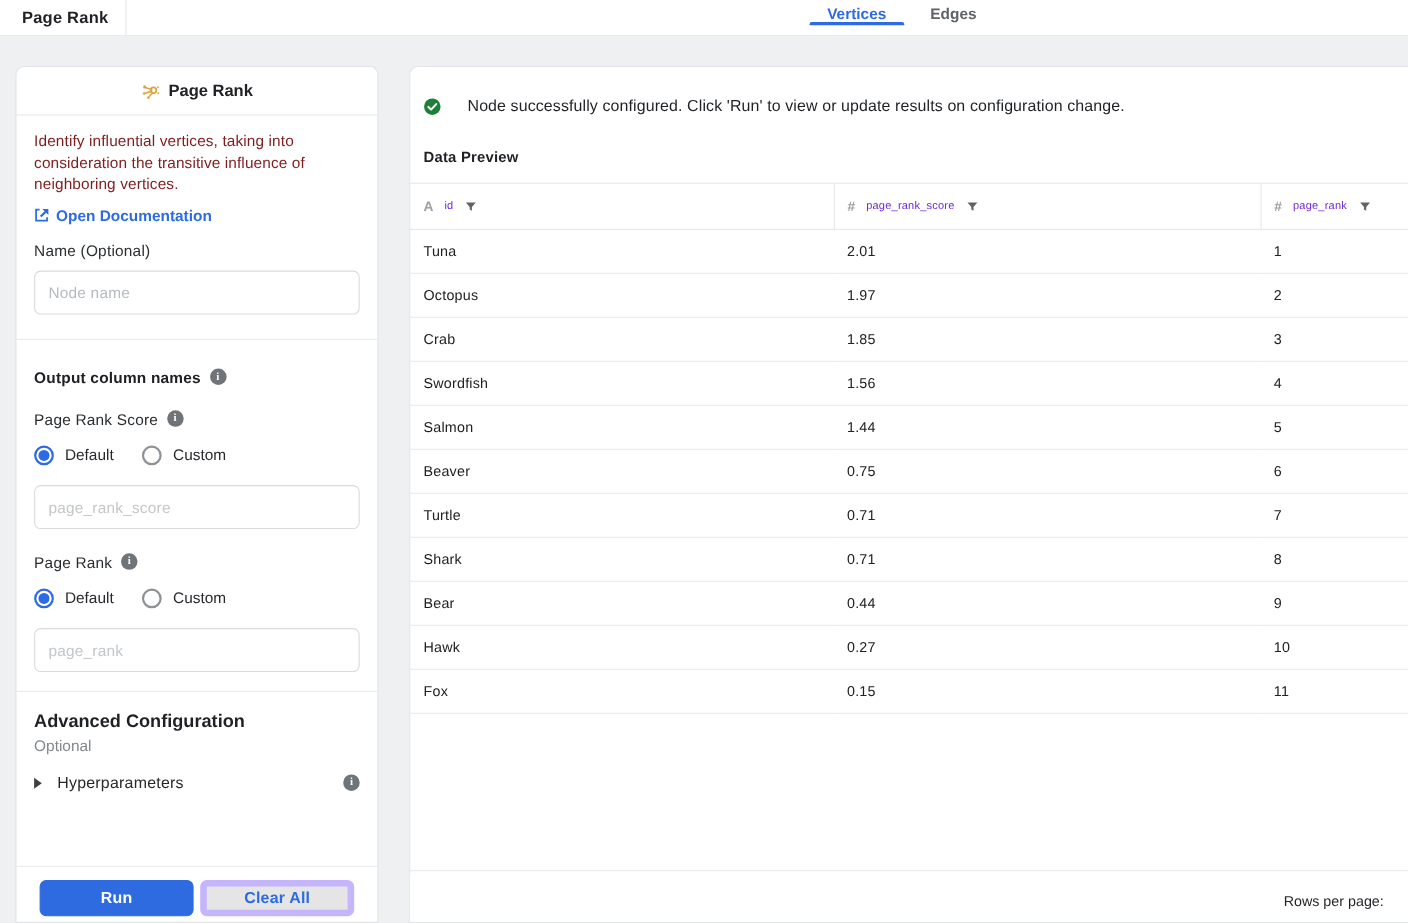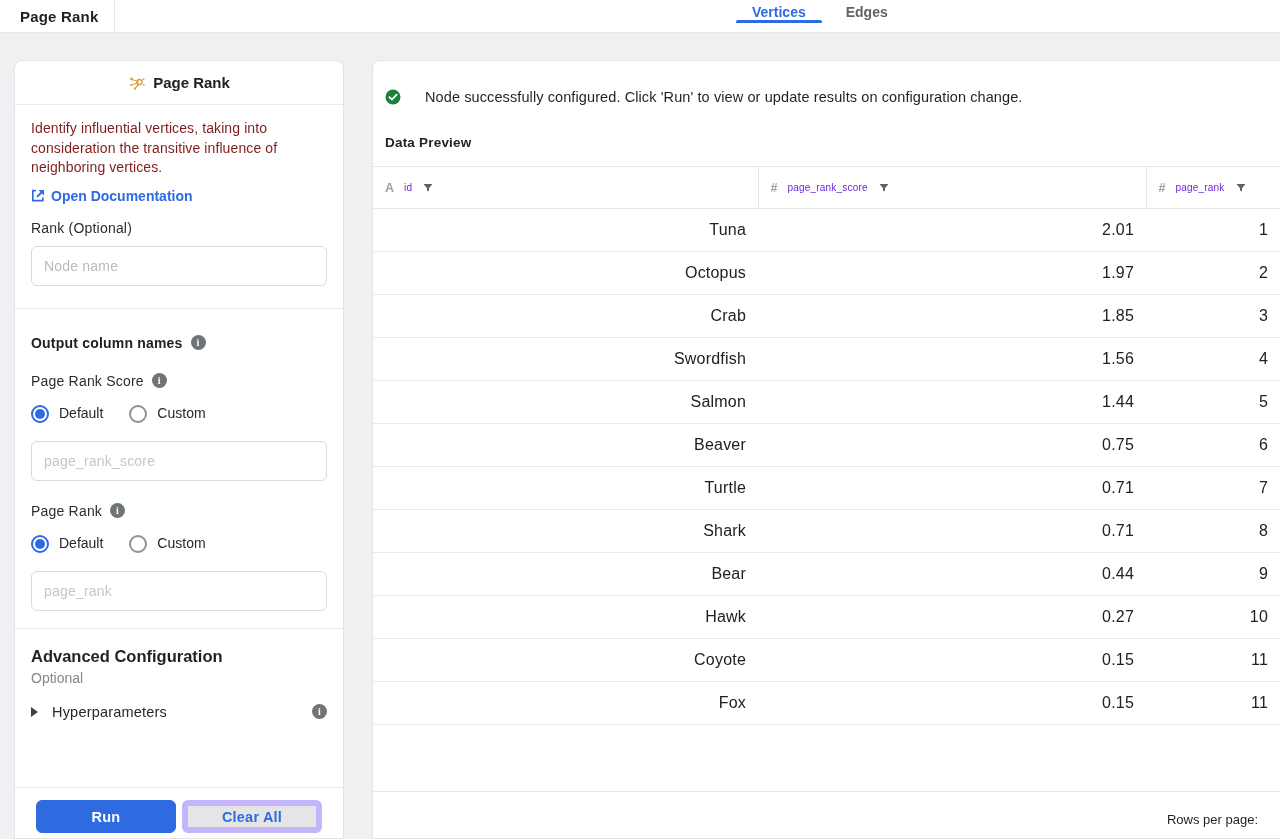--- a/index.html
+++ b/index.html
@@ -69,21 +69,21 @@
   .preview-title { padding:30px 12px 0; font-size:13.5px; font-weight:bold; color:#1f2124; letter-spacing:.2px; }
   table.data { border-collapse:collapse; table-layout:fixed; width:100%; margin-top:16px; }
   table.data th { height:42px; border-top:1px solid #e4e6e9; border-bottom:1px solid #e4e6e9;
     text-align:left; font-weight:normal; padding:0 12px; }
   table.data th + th { border-left:1px solid #e4e6e9; }
   .th-inner { display:flex; align-items:center; gap:10px; }
   .type-icon { color:#9aa0a6; font-size:12.5px; font-weight:bold; flex:none; }
   .col-name { font-size:10px; color:#6d28d9; letter-spacing:.2px; }
   .funnel { flex:none; cursor:pointer; display:flex; }
   table.data td { height:40px; border-bottom:1px solid #e8eaed; padding:12px 12px;
-    font-size:16px; color:#202124; letter-spacing:.2px;text-align:right; }
+    font-size:13px; color:#202124; letter-spacing:.2px; }
   .table-footer { position:absolute; left:0; right:0; top:730px; border-top:1px solid #e6e8ea;
     padding:20px 22px 0; text-align:right; font-size:13px; color:#1f2124; font-weight:500; }
 
   svg { display:block; }
 </style>
 </head>
 <body>
 
 <div class="topbar">
   <div class="topbar-tab-left">
@@ -124,21 +124,21 @@
     <div class="doc-link">
       <span>
         <svg width="14" height="14" viewBox="0 0 14 14">
           <path d="M2 2 h4 v1.6 H3.6 V12 H12 v-2.4 h1.6 V13.6 H2 Z" fill="#2d6be4" transform="translate(-1,-1.2)"></path>
           <path d="M7.5 1 H13 V6.5 L10.9 4.4 L6.7 8.6 L5.3 7.2 L9.5 3 Z" fill="#2d6be4"></path>
         </svg>
       </span>
       <span>Open Documentation</span>
     </div>
 
-    <div class="field-label">Rank (Optional)</div>
+    <div class="field-label">Name (Optional)</div>
     <input class="text-input" type="text" placeholder="Node name" style="">
   </div>
 
   <div class="hr"></div>
 
   <div class="section" style="padding-top:6px;">
     <div class="sec-heading">
       <span>Output column names</span>
       <span class="info-icon">i</span>
     </div>
@@ -295,25 +295,20 @@
           <td>Bear</td>
           <td>0.44</td>
           <td>9</td>
         </tr>
         <tr>
           <td>Hawk</td>
           <td>0.27</td>
           <td>10</td>
         </tr>
         <tr>
-          <td>Coyote</td>
-          <td>0.15</td>
-          <td>11</td>
-        </tr>
-        <tr>
           <td>Fox</td>
           <td>0.15</td>
           <td>11</td>
         </tr>
       </tbody>
   </table>
 
   <div class="table-footer">
     <span>Rows per page:</span>
   </div>

